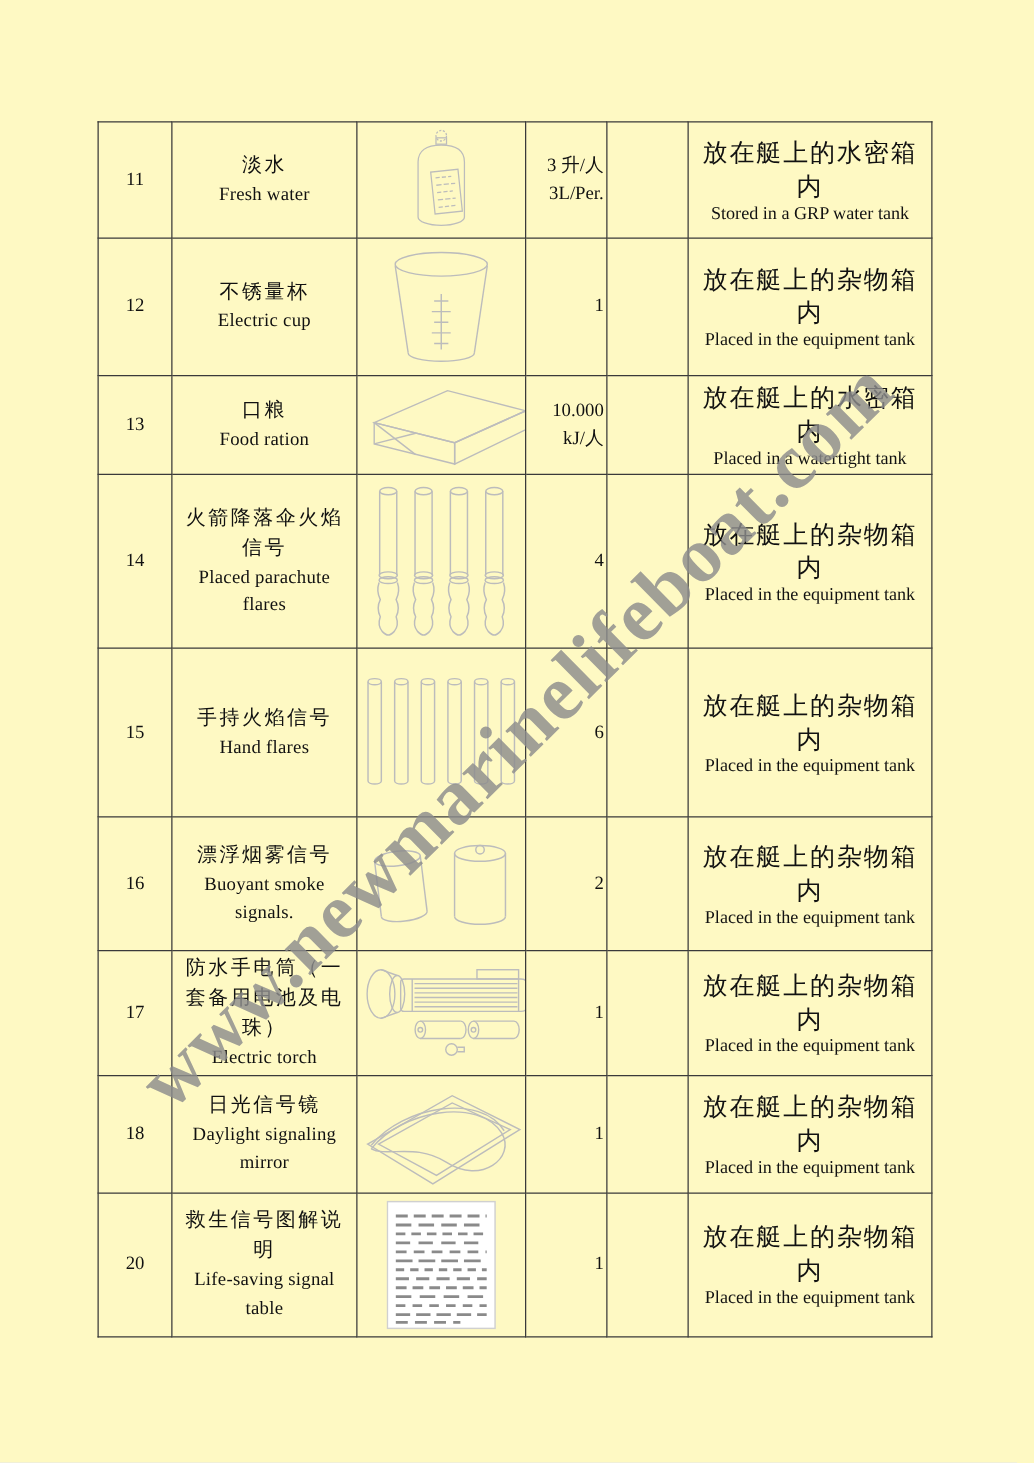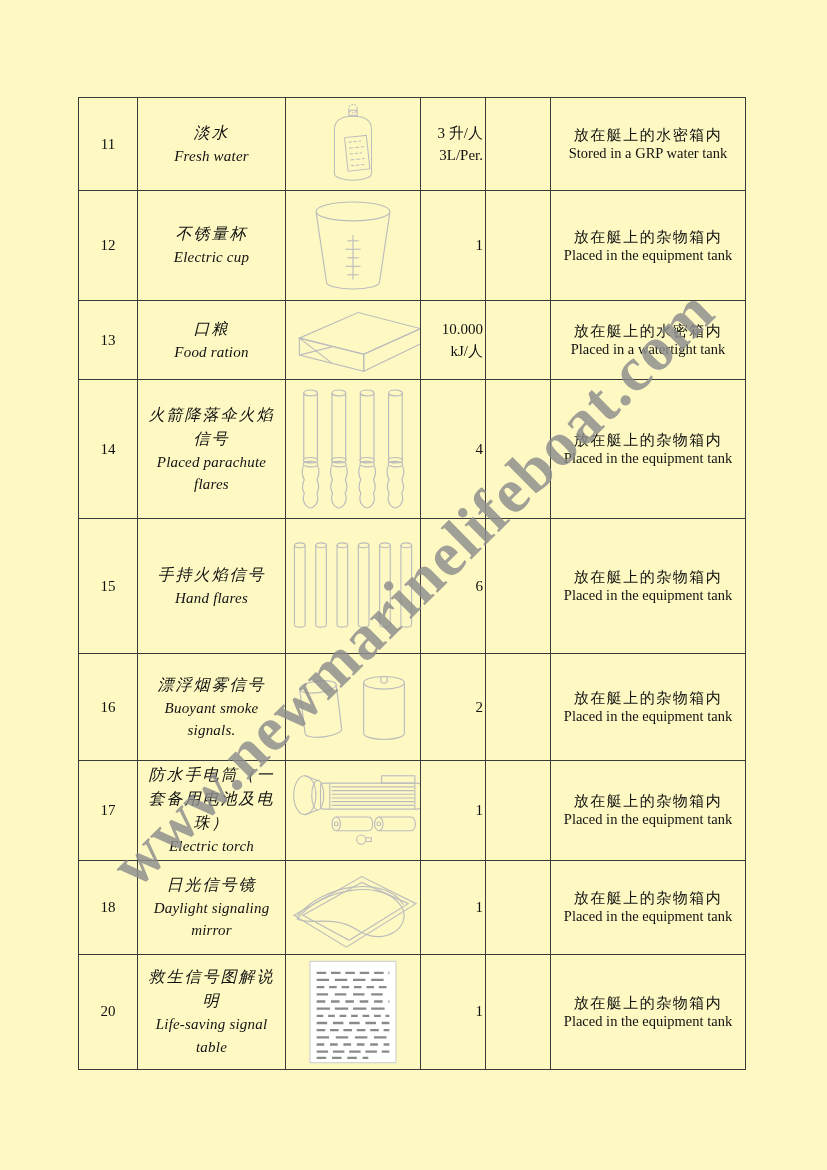--- a/index.html
+++ b/index.html
@@ -1,25 +1,25 @@
 <!DOCTYPE html>
 <html><head>
 <meta charset="utf-8">
 <style>
   html,body{margin:0;padding:0;background:#e8e8e8;}
   #page{position:relative;width:827px;height:1170px;background:#fef9c3;overflow:hidden;
         font-family:"Liberation Serif","DejaVu Serif",serif;color:#111;}
   table.equip{position:absolute;left:78px;top:97px;width:667px;border-collapse:collapse;table-layout:fixed;}
   td{border:1.5px solid #3a3a3a;text-align:center;vertical-align:middle;padding:2px;overflow:hidden;}
   .no{font-size:15px;}
-  .name{line-height:1.5;font-style:italic;}
+  .name{line-height:1.5;}
   .cn{font-size:16px;letter-spacing:2px;display:block;}
   .en{font-size:15px;letter-spacing:.2px;display:block;text-align:center;}
   .qty{font-size:15px;line-height:1.5;text-align:right;}
-  .loc .cn{font-size:15px;letter-spacing:1.5px;}
+  .loc .cn{font-size:20px;letter-spacing:1.5px;}
   .loc .en{font-size:14.5px;letter-spacing:0;}
   svg.illus{display:block;margin:0 auto;}
   svg.illus *{stroke:#bcbcbc;fill:none;stroke-width:1.2;}
   svg.illus .dashln{stroke:#8a8a8a;stroke-width:2.4;}
   svg.illus .paper{stroke:#d0d0d0;fill:#ffffff;}
   #wm{position:absolute;left:413px;top:588px;transform:translate(-50%,-50%) rotate(-44.7deg);
       white-space:nowrap;font-weight:bold;font-size:63px;letter-spacing:1.5px;color:#8d8d8d;
       opacity:.82;z-index:9;pointer-events:none;font-family:"Liberation Serif","DejaVu Serif",serif;}
   tr.r11{height:93px}tr.r12{height:110px}tr.r13{height:79px}tr.r14{height:139px}tr.r15{height:135px}
   tr.r16{height:107px}tr.r17{height:79px}tr.r18{height:94px}tr.r19{height:115px}

